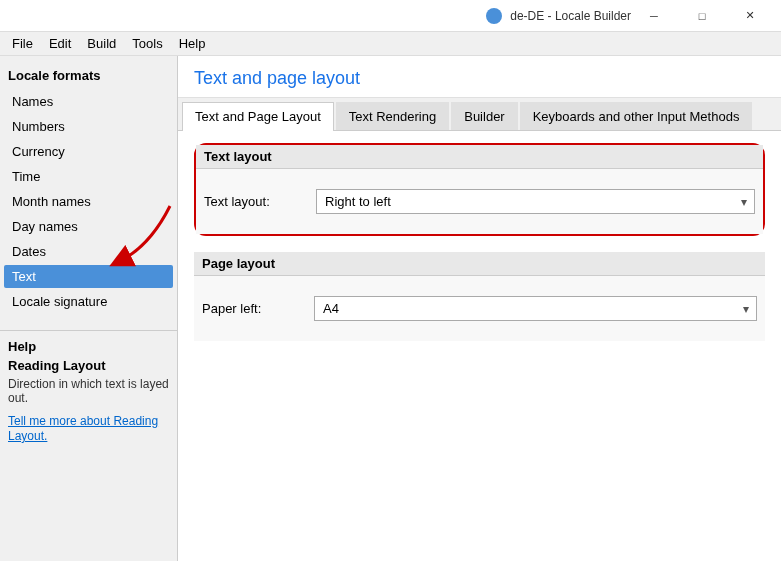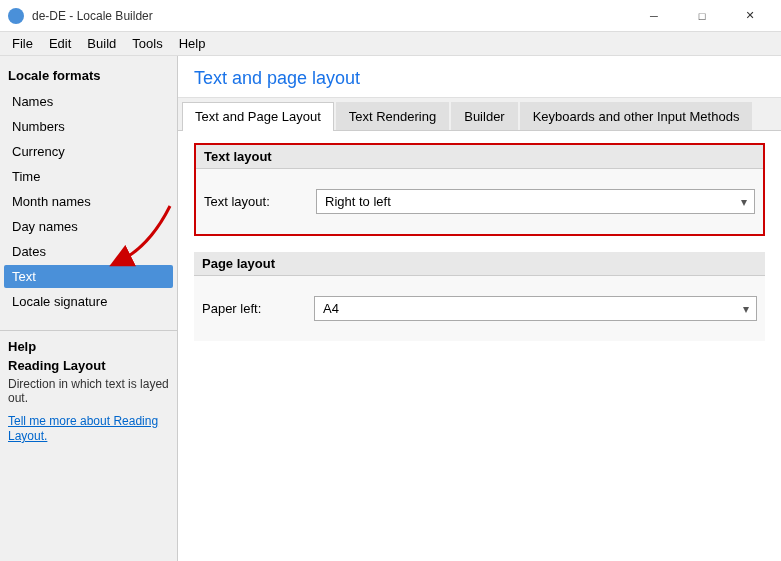--- a/index.html
+++ b/index.html
@@ -10,21 +10,21 @@
       width: 781px;
       height: 561px;
       overflow: hidden;
     }
 
     
     .title-bar {
       background: #fff;
       display: flex;
       align-items: center;
-      justify-content: space-between;
+      justify-content: flex-end;
       height: 32px;
       padding: 0 8px;
       border-bottom: 1px solid #ddd;
     }
     .title-bar-left {
       display: flex;
       align-items: center;
       gap: 8px;
     }
     .title-bar-icon {
@@ -183,21 +183,21 @@
       flex: 1;
       overflow-y: auto;
     }
 
     
     .section-box {
       margin-bottom: 16px;
     }
     .section-box.highlighted {
       border: 2px solid #cc0000;
-      border-radius: 0;
+      border-radius: 12px;
     }
     .section-header {
       background: #e8e8e8;
       padding: 4px 8px;
       font-size: 13px;
       font-weight: bold;
       color: #000;
       border-bottom: 1px solid #ccc;
     }
     .section-content {

